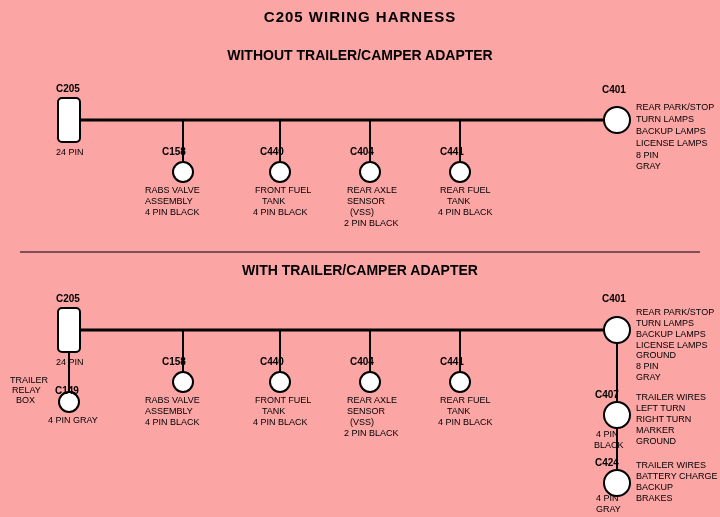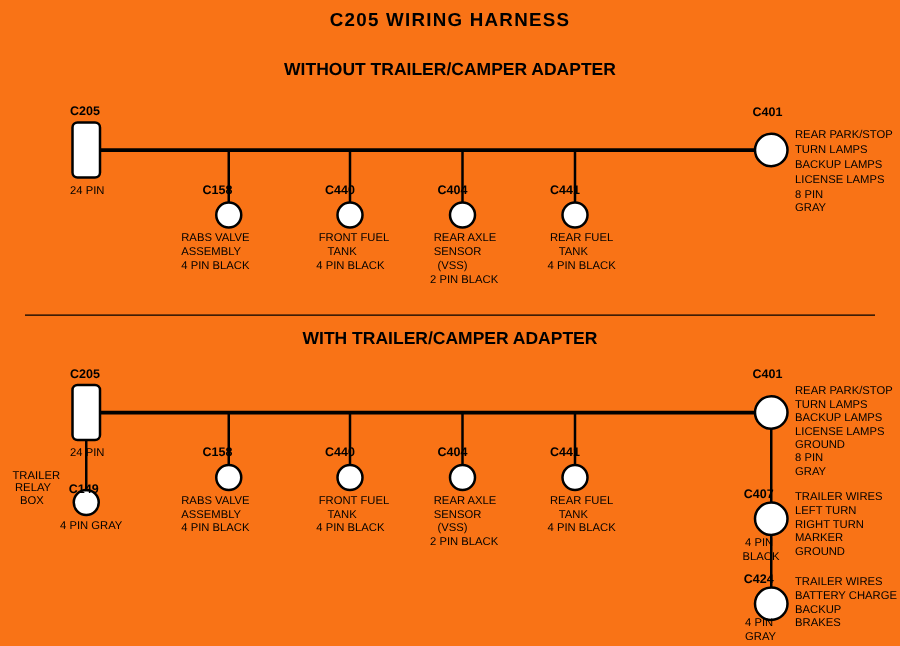--- a/index.html
+++ b/index.html
@@ -8,21 +8,21 @@
       font-family: Arial, Helvetica, sans-serif;
       width: 720px;
       height: 517px;
       overflow: hidden;
       position: relative;
     }
     .diagram-container {
       width: 720px;
       height: 517px;
       position: relative;
-      background: #f97316;
+      background: #fca5a5;
     }
     .main-title {
       text-align: center;
       font-size: 15px;
       font-weight: bold;
       padding-top: 8px;
       letter-spacing: 1px;
     }
     svg {
       position: absolute;

